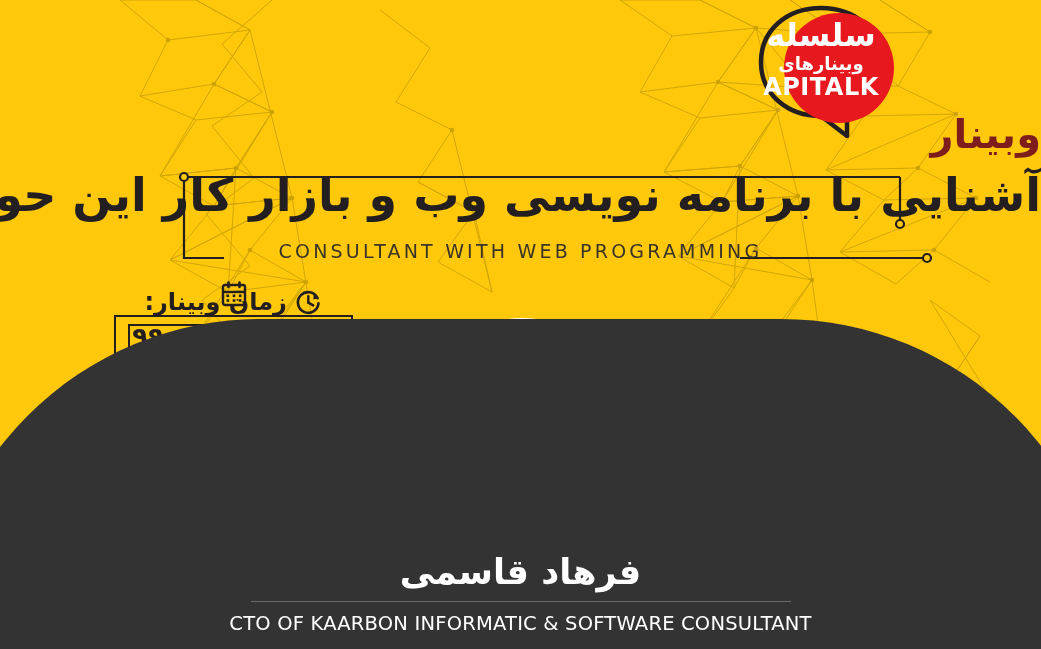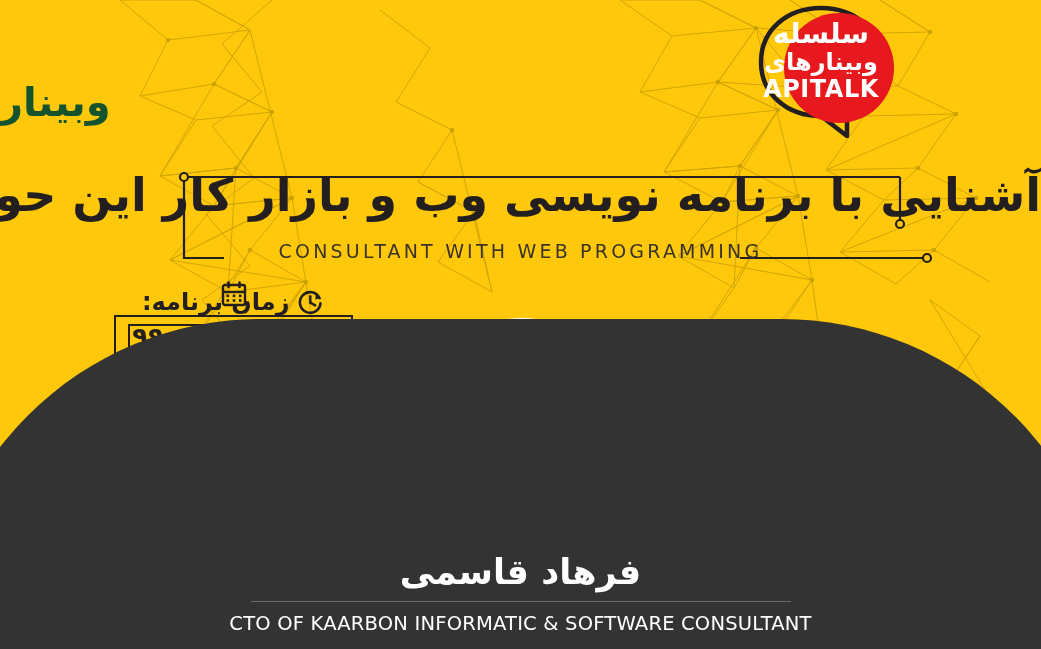--- a/index.html
+++ b/index.html
@@ -35,34 +35,34 @@
   .badge-svg { position:absolute; top:0; left:0; }
   .badge-text {
     position: absolute;
     top: 14px;
     left: 0;
     width: 132px;
     text-align: center;
     color: #ffffff;
     line-height: 1.12;
   }
-  .badge-l1 { font-size: 28px; font-weight: bold; }
-  .badge-l2 { font-size: 24px; font-weight: bold; }
+  .badge-l1 { font-size: 32px; font-weight: bold; }
+  .badge-l2 { font-size: 18px; font-weight: bold; }
   .badge-l3 { font-size: 24px; font-weight: bold; letter-spacing: 0.5px; direction: ltr; }
 
   
   .webinar-word {
     position: absolute;
-    top: 79px;
+    top: 111px;
     left: 0;
     width: 1041px;
-    text-align: left;
+    text-align: right;
     font-size: 40px;
     font-weight: bold;
-    color: #14532d;
+    color: #7f1d1d;
   }
 
   
   .title-block {
     position: absolute;
     top: 168px;
     left: 0;
     width: 1041px;
     height: 105px;
   }
@@ -390,21 +390,21 @@
   </div>
 
   <div class="info" id="info-time" style="right:auto; left:128px;">
     <div class="info-label">
       <svg class="icon-svg" width="27" height="27" viewBox="0 0 27 27">
         <path d="M22.6 9.2 A10.3 10.3 0 1 0 23.5 14.2" fill="none" stroke="#231f20" stroke-width="2.6" stroke-linecap="round"></path>
         <path d="M18.6 4.6 L23.6 9.2 L18.4 10.4 Z" fill="#231f20"></path>
         <line x1="13.3" y1="7.2" x2="13.3" y2="13.6" stroke="#231f20" stroke-width="2.4" stroke-linecap="round"></line>
         <line x1="13.3" y1="13.6" x2="18.2" y2="16.4" stroke="#231f20" stroke-width="2.4" stroke-linecap="round"></line>
       </svg>
-      <span>زمان برنامه:</span>
+      <span>زمان وبینار:</span>
     </div>
     <div class="info-value">ساعت: ۲۰-۱۸</div>
   </div>
 
   <div class="photo-wrap">
     <svg class="arc-svg" width="241" height="241" viewBox="0 0 241 241">
       <path d="M16 136 A105 105 0 0 1 225 136" fill="none" stroke="#231f20" stroke-width="5" stroke-linecap="round"></path>
       <circle cx="16" cy="136" r="6.5" fill="#231f20"></circle>
       <circle cx="225" cy="136" r="6.5" fill="#231f20"></circle>
     </svg>

